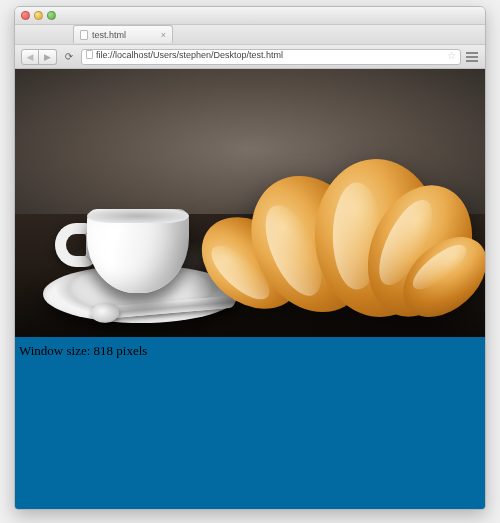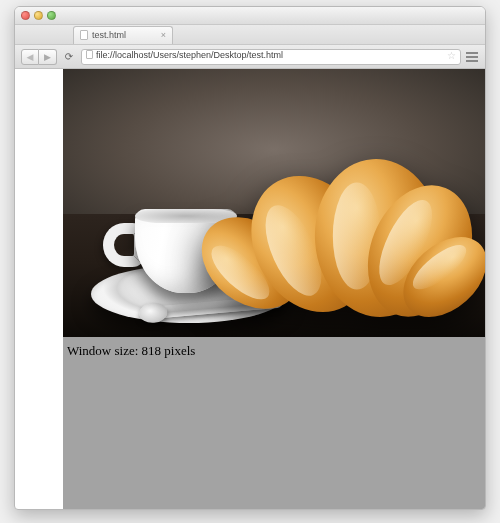--- a/index.html
+++ b/index.html
@@ -40,21 +40,21 @@
       border: 0.5px solid rgba(0,0,0,0.2);
     }
     .tl-close { background: radial-gradient(circle at 30% 30%, #ff8f88, #e0534c); }
     .tl-min   { background: radial-gradient(circle at 30% 30%, #ffe08a, #d9a831); }
     .tl-max   { background: radial-gradient(circle at 30% 30%, #9be089, #5fa845); }
     .tabbar {
       height: 20px;
       background: linear-gradient(#eaeaea, #dcdcdc);
       border-bottom: 1px solid #c8c8c8;
       display: flex;
-      align-items: center;
+      align-items: flex-start;
       padding-left: 58px;
     }
     .tab {
       height: 18px;
       min-width: 100px;
       background: linear-gradient(#fafafa, #e8e8e8);
       border: 1px solid #bfbfbf;
       border-bottom: none;
       border-radius: 3px 3px 0 0;
       display: flex;
@@ -136,25 +136,24 @@
       justify-content: center;
       gap: 2px;
       padding: 0 1px;
     }
     .menu-btn span {
       height: 2px;
       background: #888;
     }
     .content {
       flex: 1;
-      background: #a3a3a3;
+      background: #0369a1;
       overflow: hidden;
       display: flex;
       flex-direction: column;
-      margin-left: 48px;
     }
     .hero-image {
       width: 100%;
       height: 268px;
       background: #2a231f;
       position: relative;
       overflow: hidden;
     }
     
     .hero-bg {

